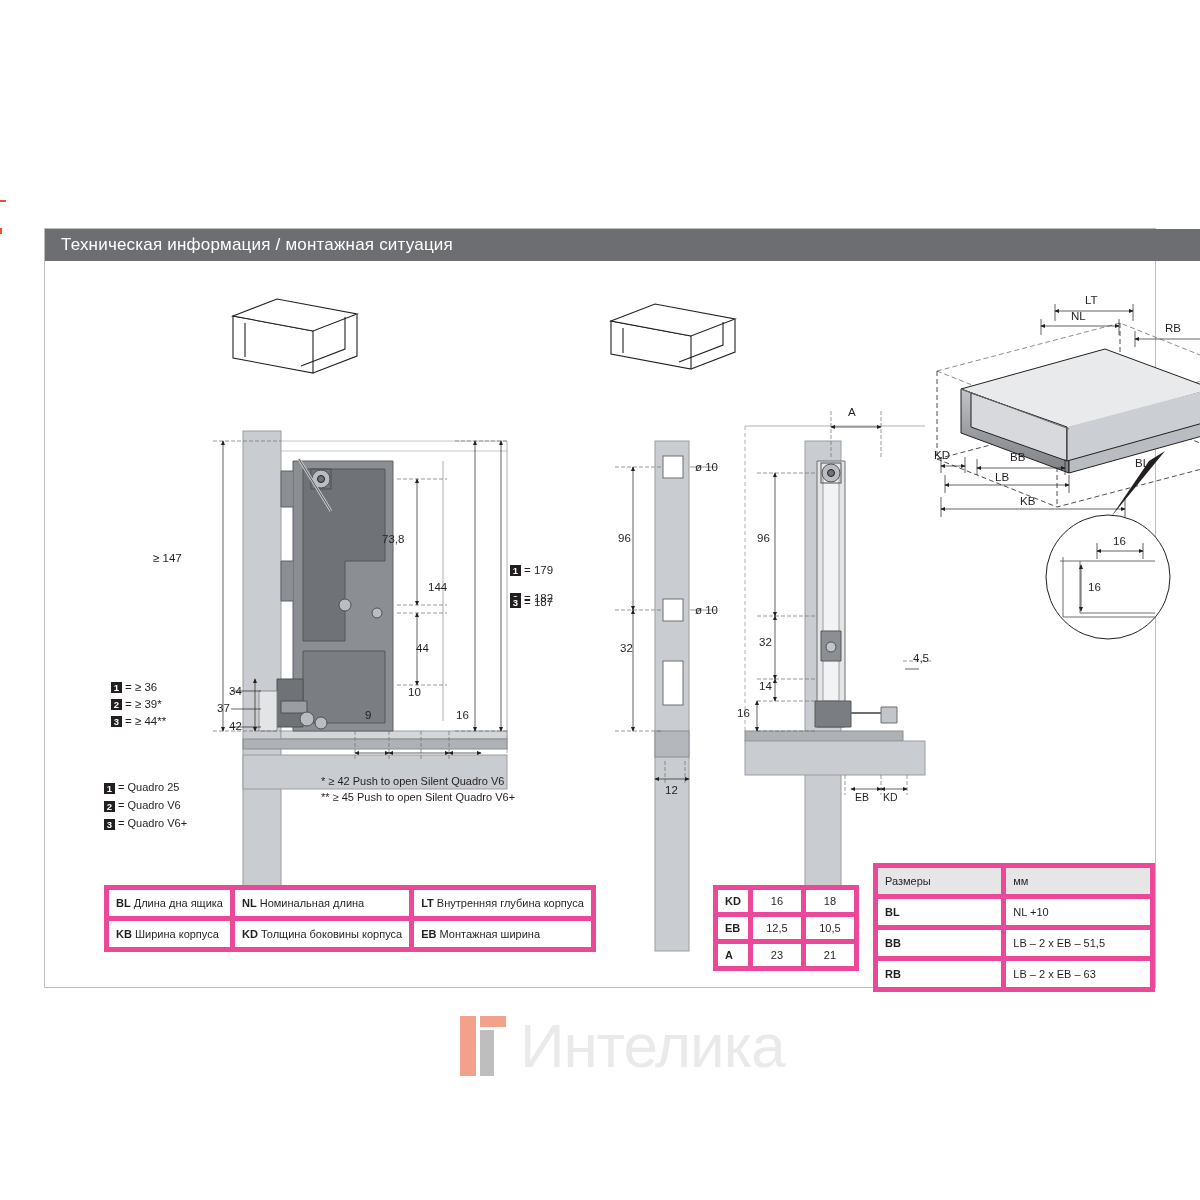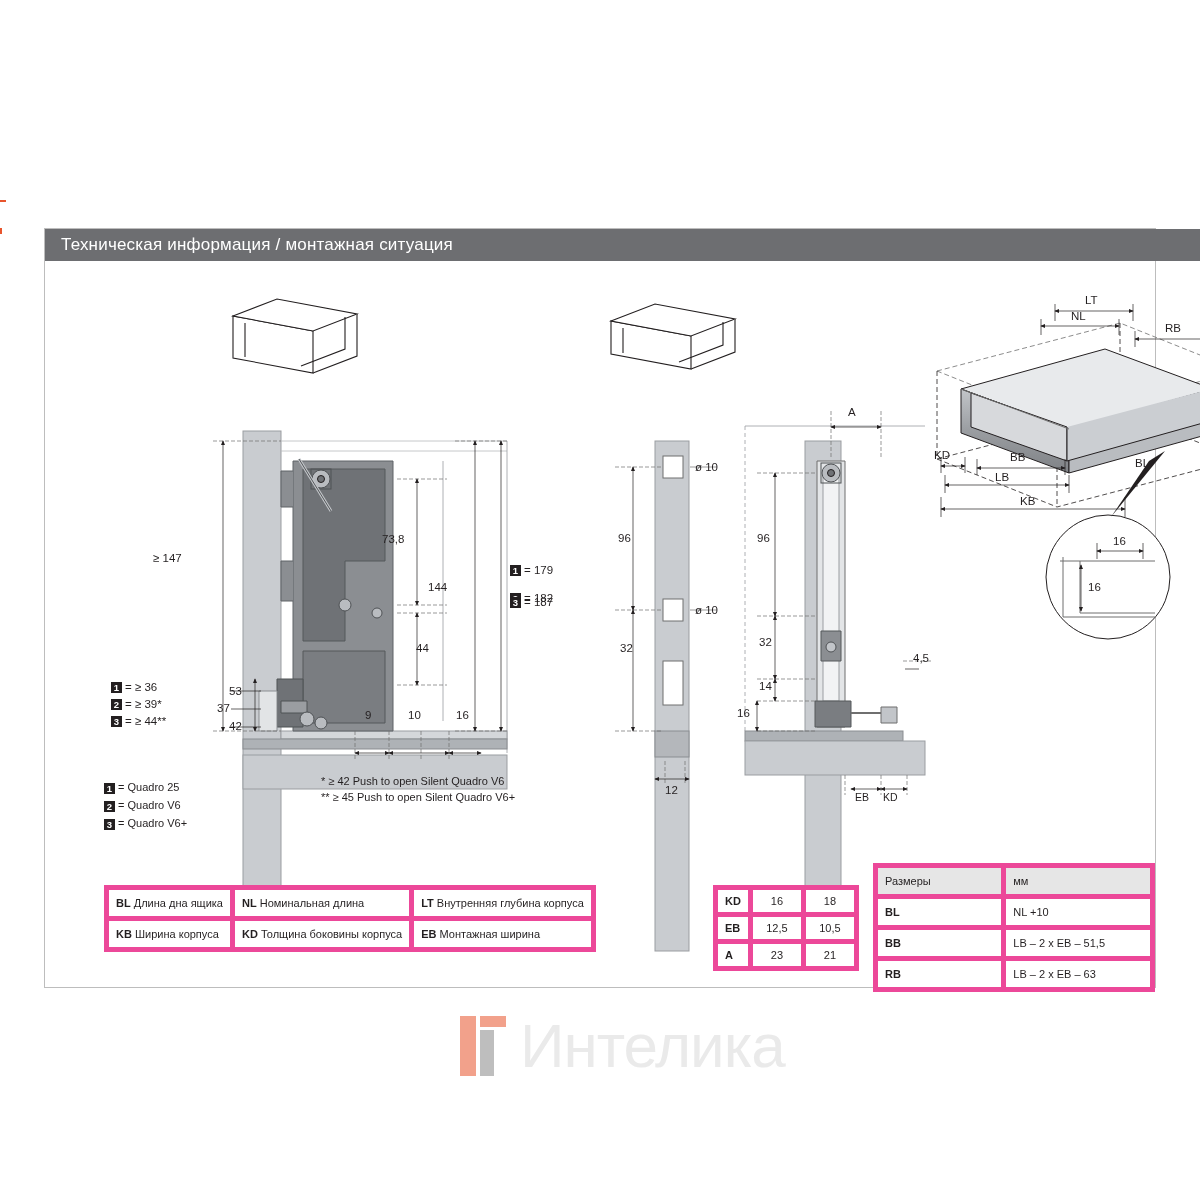--- a/index.html
+++ b/index.html
@@ -416,23 +416,23 @@
           <path d="M836,528 L862,528" marker-start="url(#arS)" marker-end="url(#ar)"></path>
         </g>
       </g>
     </svg>
 
     <div class="lbl" style="left:108px; top:291px;">≥ 147</div>
     <div class="lbl" style="left:337px; top:272px;">73,8</div>
     <div class="lbl" style="left:383px; top:320px;">144</div>
     <div class="lbl" style="left:371px; top:381px;">44</div>
     <div class="lbl" style="left:320px; top:448px;">9</div>
-    <div class="lbl" style="left:363px; top:448px;">10</div>
+    <div class="lbl" style="left:363px; top:425px;">10</div>
     <div class="lbl" style="left:411px; top:448px;">16</div>
-    <div class="lbl" style="left:184px; top:424px;">53</div>
+    <div class="lbl" style="left:184px; top:424px;">34</div>
     <div class="lbl" style="left:172px; top:441px;">37</div>
     <div class="lbl" style="left:184px; top:459px;text-align:right;">42</div>
 
     <div class="lbl" style="left:465px; top:303px;">
       <span class="num-box">1</span><span>= 179</span>
     </div>
     <div class="lbl" style="left:465px; top:331px;">
       <span class="num-box">2</span><span>= 182</span>
     </div>
     <div class="lbl" style="left:465px; top:335px;">

